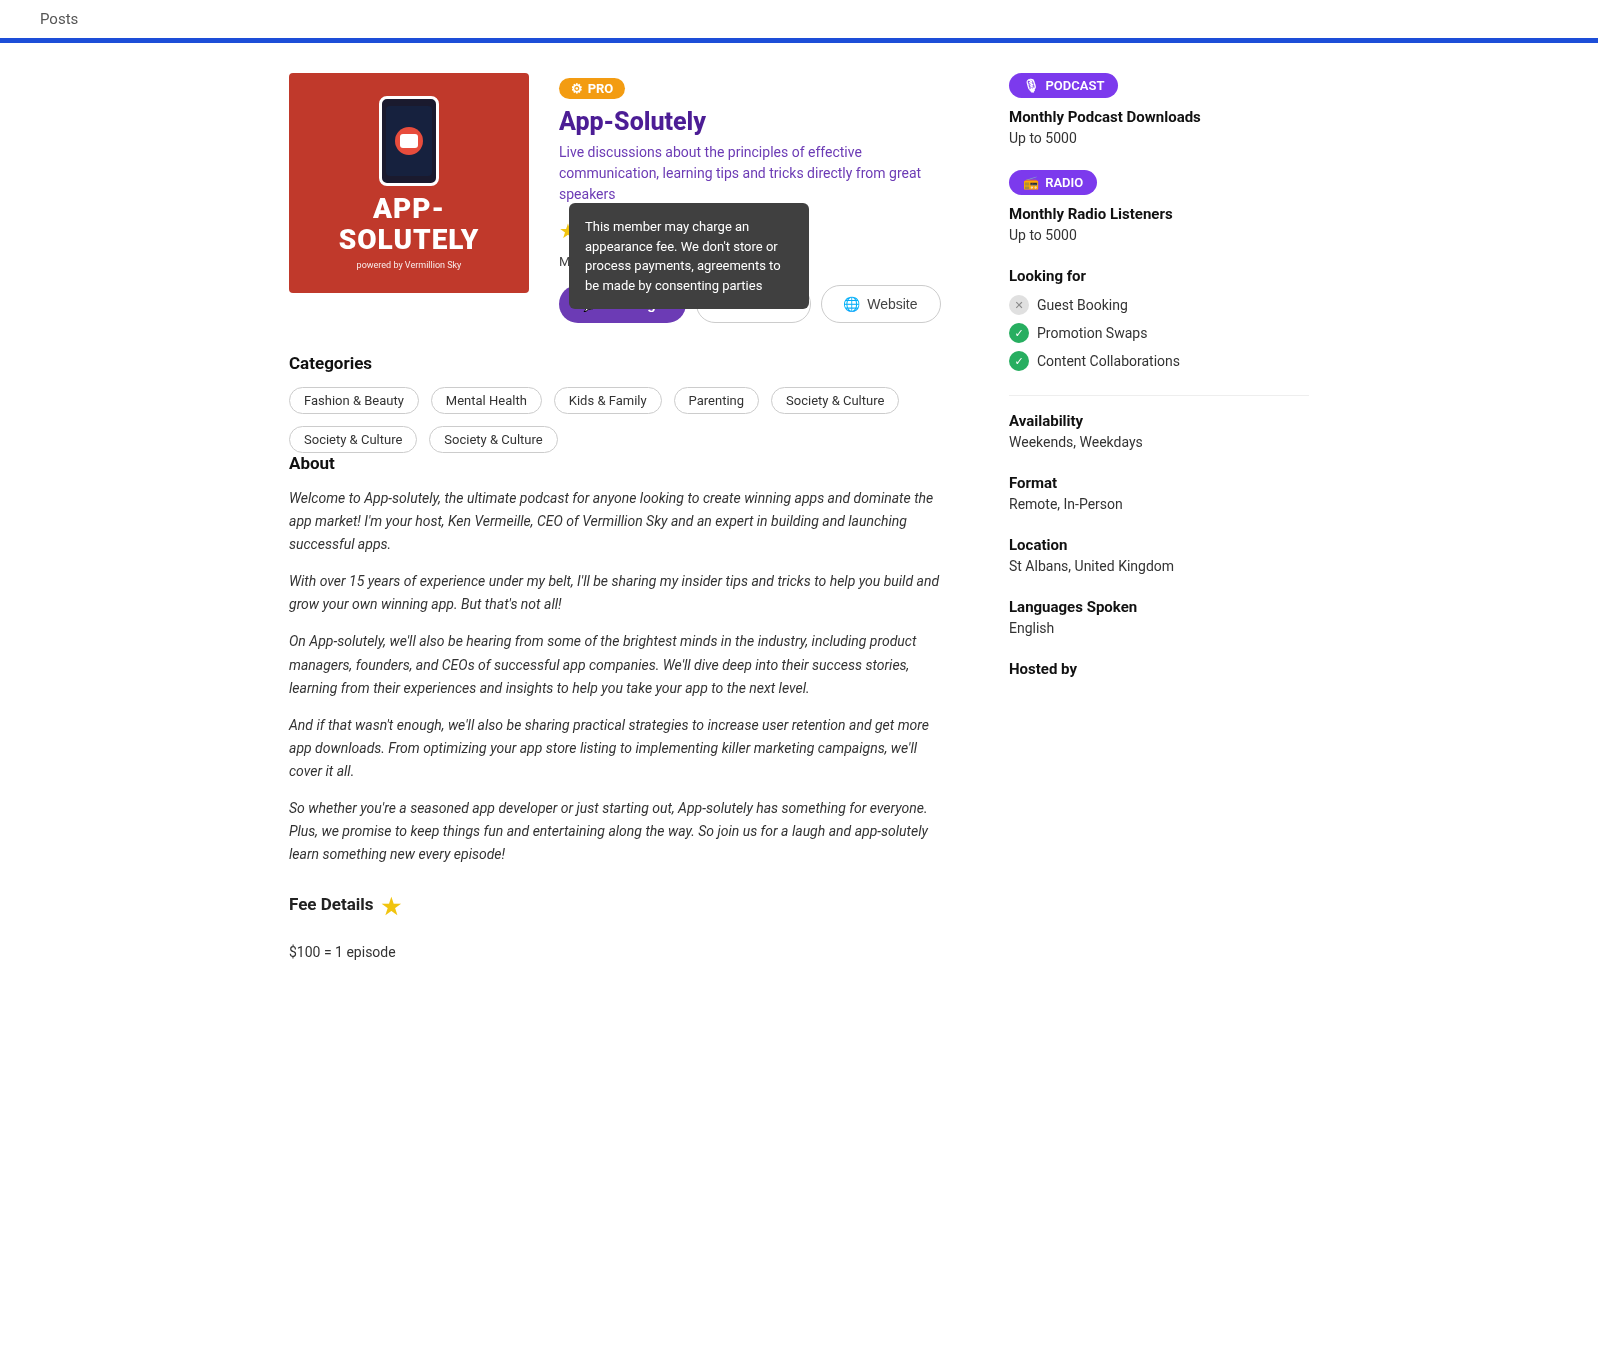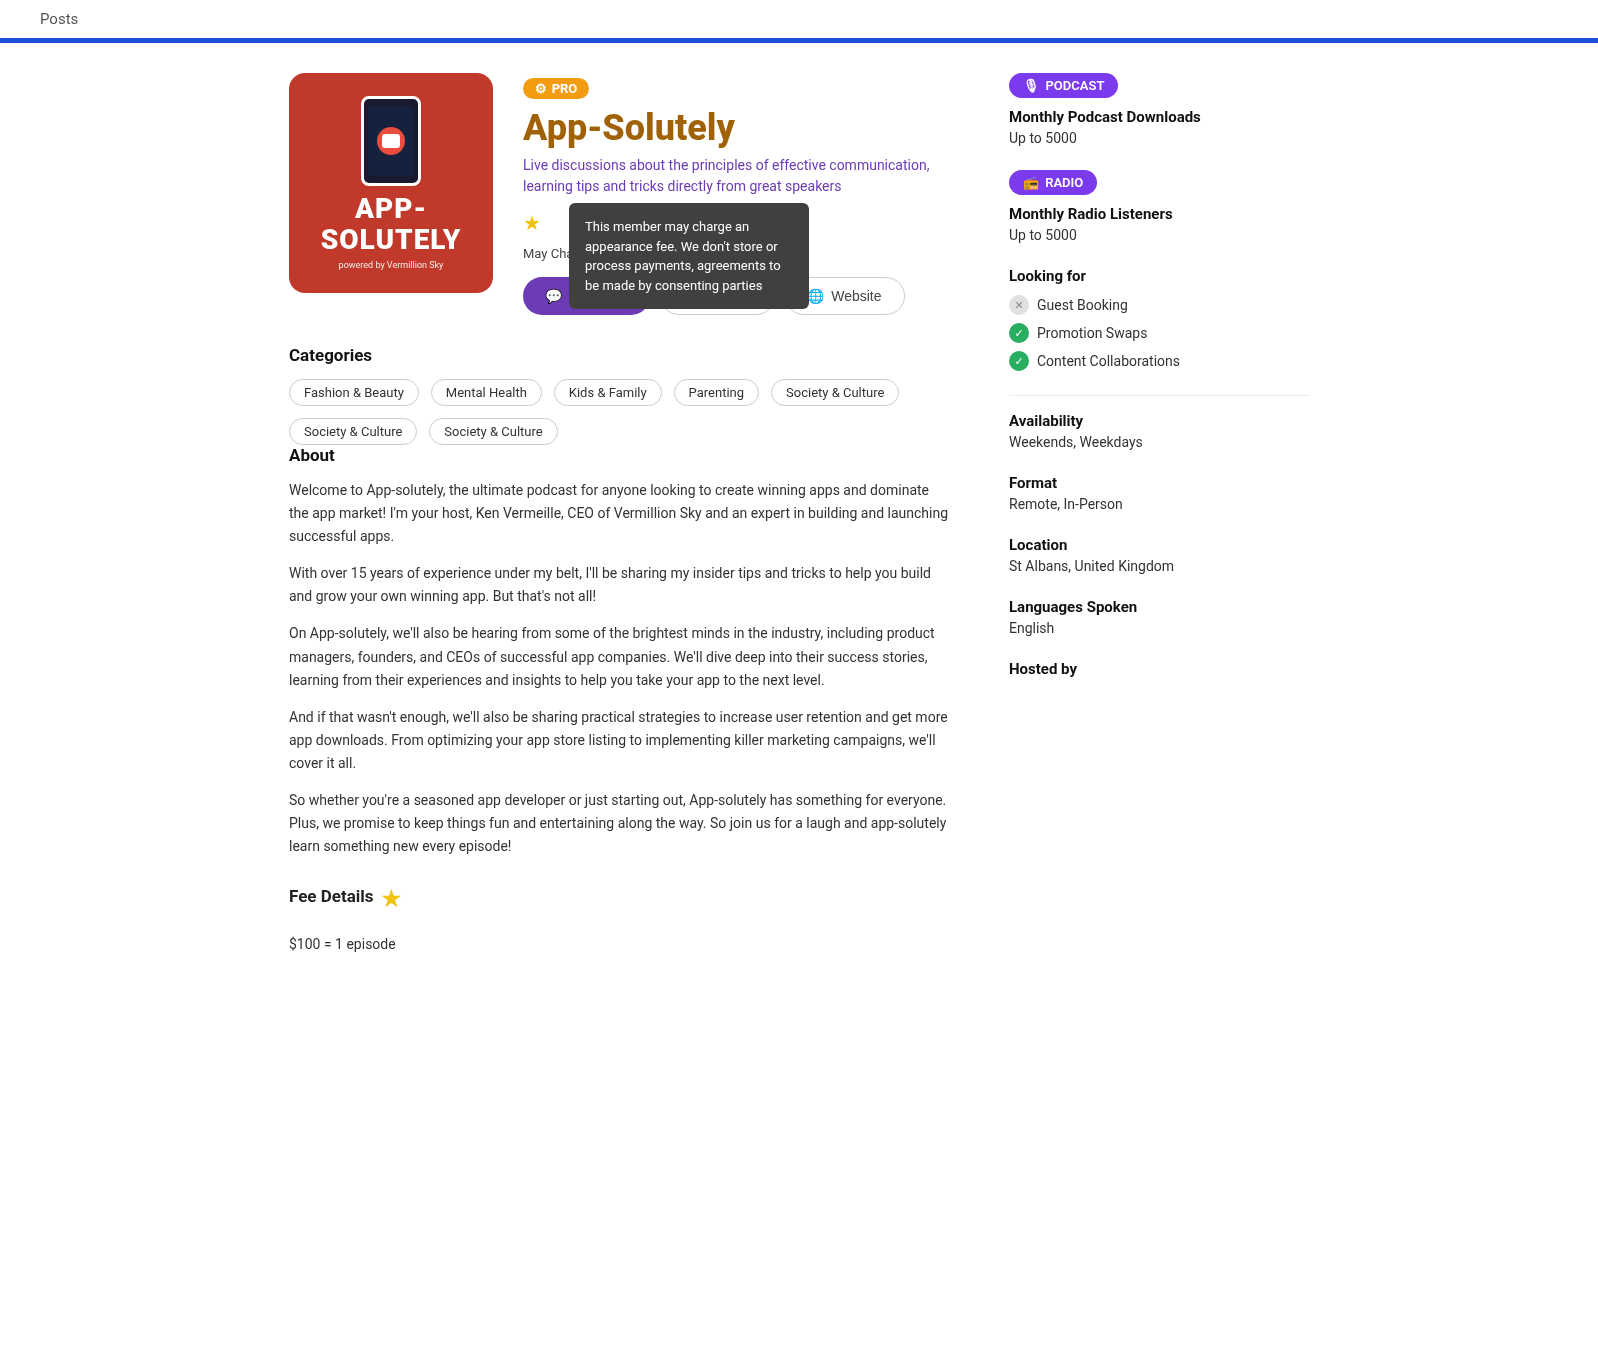--- a/index.html
+++ b/index.html
@@ -33,23 +33,23 @@
       flex-shrink: 0;
     }
     
     .profile-header {
       display: flex;
       gap: 30px;
       margin-bottom: 30px;
       position: relative;
     }
     .podcast-image {
-      width: 204px;
+      width: 240px;
       height: 220px;
-      border-radius: 16px;
+      border-radius: 4px;
       background: #c0392b;
       flex-shrink: 0;
       display: flex;
       align-items: center;
       justify-content: center;
       overflow: hidden;
       position: relative;
     }
     .podcast-image-inner {
       text-align: center;
@@ -113,23 +113,23 @@
       gap: 5px;
       background: #f39c12;
       color: #fff;
       border-radius: 20px;
       padding: 3px 12px;
       font-size: 13px;
       font-weight: 700;
       margin-bottom: 8px;
     }
     .profile-name {
-      font-size: 36px;
+      font-size: 25px;
       font-weight: 800;
-      color: #a16207;
+      color: #4c1d95;
       margin-bottom: 6px;
     }
     .profile-tagline {
       color: #6c3bb5;
       font-size: 14px;
       line-height: 1.5;
       margin-bottom: 14px;
     }
     .star-rating {
       color: #f1c40f;
@@ -238,20 +238,21 @@
     }
     
     .about-section {
       margin-bottom: 28px;
     }
     .about-text {
       color: #333;
       font-size: 14px;
       line-height: 1.65;
       margin-bottom: 14px;
+      font-style: italic;
     }
     
     .fee-section {
       margin-top: 10px;
     }
     .fee-title {
       display: flex;
       align-items: flex-start;
       gap: 8px;
       font-size: 17px;

